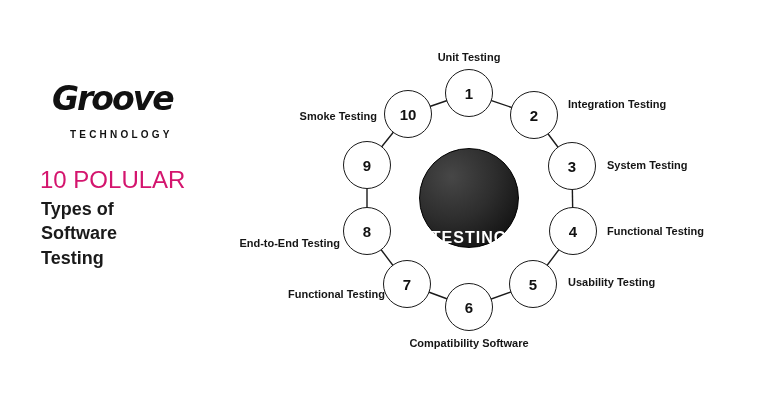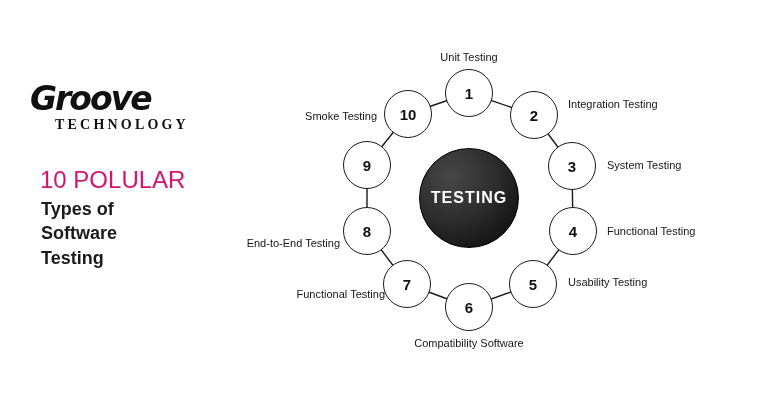--- a/index.html
+++ b/index.html
@@ -1,28 +1,28 @@
 <!DOCTYPE html>
 <html><head>
 <meta charset="utf-8">
 <style>
   html,body{margin:0;padding:0;background:#ffffff;}
   .canvas{
     position:relative;width:760px;height:400px;background:#ffffff;overflow:hidden;
     font-family:"Liberation Sans",sans-serif;color:#151515;
   }
   
-  .logo{position:absolute;left:30px;top:82px;}
+  .logo{position:absolute;left:45px;top:82px;text-align:right;}
   .logo-name{
     font-family:"DejaVu Sans",sans-serif;font-weight:800;font-style:italic;
     font-size:33px;letter-spacing:-2px;color:#111;line-height:1;
   }
   .logo-sub{
-    font-size:14px;font-weight:700;letter-spacing:3.2px;color:#111;
-    margin-left:25px;margin-top:2px;font-family:Liberation Serif, serif;
+    font-size:10px;font-weight:700;letter-spacing:3.2px;color:#111;
+    margin-left:25px;margin-top:14px;
   }
   .heading{
     position:absolute;left:40px;top:166px;
     font-size:24px;font-weight:400;color:#d4156e;letter-spacing:0;white-space:nowrap;
   }
   .subheading{
     position:absolute;left:41px;top:197px;width:138px;
     font-size:18px;font-weight:700;line-height:1.35;color:#1a1a1a;
   }
   
@@ -31,27 +31,27 @@
   .node{
     position:absolute;width:48px;height:48px;border-radius:50%;
     background:#ffffff;border:1.6px solid #1a1a1a;box-sizing:border-box;
     display:flex;align-items:center;justify-content:center;
     font-size:15px;font-weight:700;color:#111;
   }
   .center-node{
     position:absolute;left:419px;top:148px;width:100px;height:100px;border-radius:50%;
     background:radial-gradient(circle at 32% 28%, #474747 0%, #2d2d2d 45%, #0a0a0a 95%);
     border:1px solid #000;box-sizing:border-box;
-    display:flex;align-items:center;justify-content:center;
+    display:flex;align-items:flex-end;justify-content:center;
   }
   .center-node span{
     color:#ffffff;font-size:16px;font-weight:700;letter-spacing:1px;
   }
   .nlabel{
-    position:absolute;font-size:11px;font-weight:400;color:#151515;
+    position:absolute;font-size:11px;font-weight:700;color:#151515;
     white-space:nowrap;transform:translateY(-50%);
   }
   .lcenter{transform:translate(-50%,-50%);text-align:center;}
   .lright{text-align:right;margin-top:12px;}
 </style>
 </head>
 <body>
 
 <div class="canvas">
 

